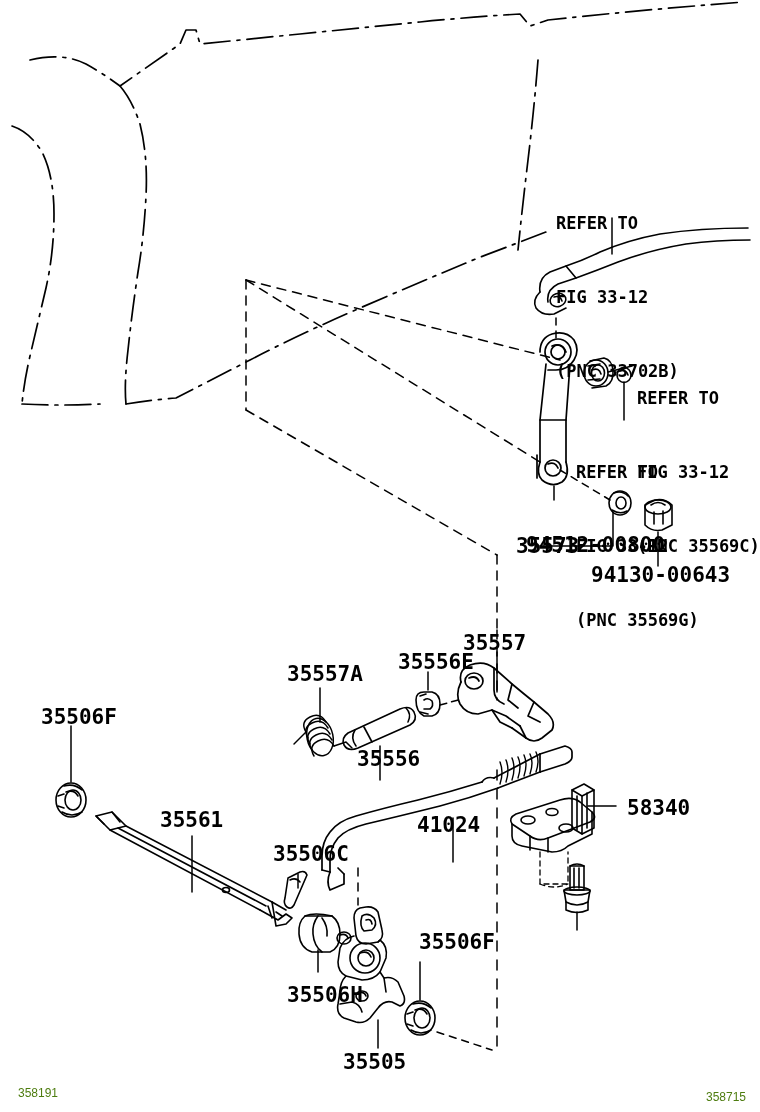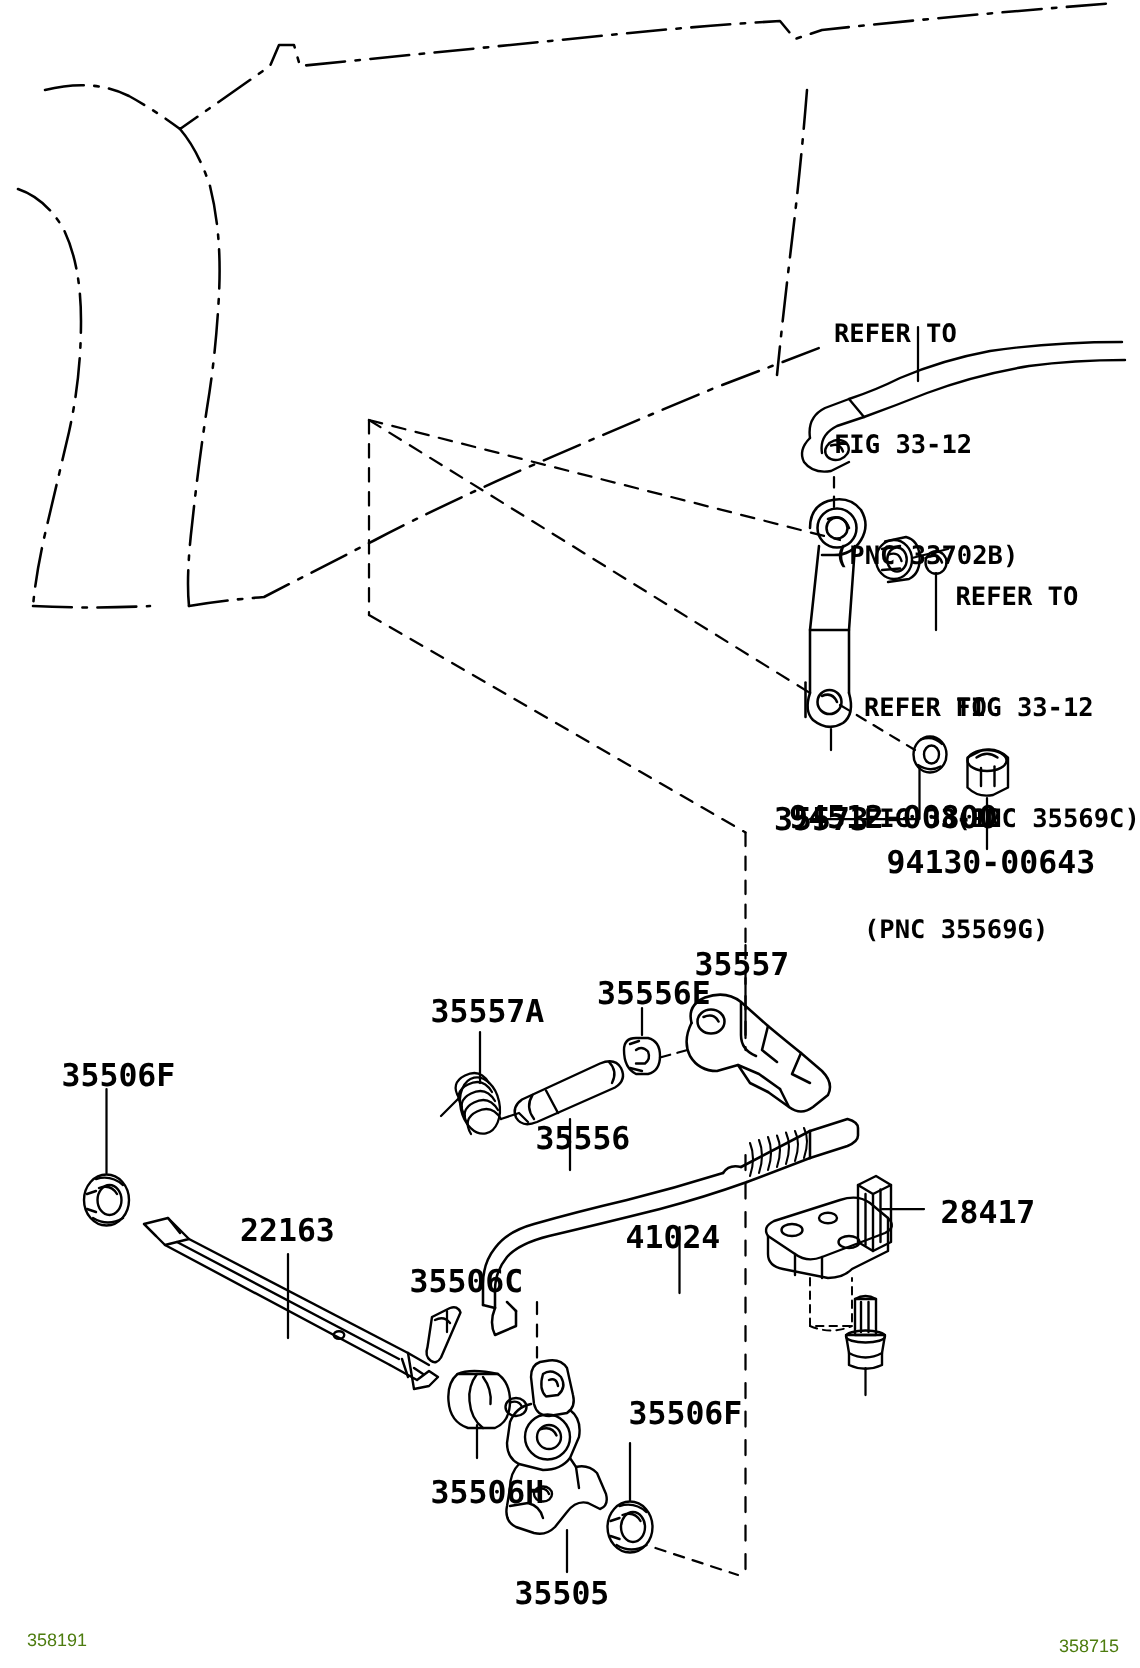--- a/index.html
+++ b/index.html
@@ -392,25 +392,25 @@
   <div class="label pn" style="left:463px; top:631px;">35557</div>
 
   <div class="label pn" style="left:287px; top:662px;">35557A</div>
 
   <div class="label pn" style="left:398px; top:650px;">35556E</div>
 
   <div class="label pn" style="left:357px; top:747px;">35556</div>
 
   <div class="label pn" style="left:41px; top:705px;">35506F</div>
 
-  <div class="label pn" style="left:160px; top:808px;">22163</div>
+  <div class="label pn" style="left:160px; top:808px;">35561</div>
 
   <div class="label pn" style="left:417px; top:813px;">41024</div>
 
-  <div class="label pn" style="left:627px; top:796px;">28417</div>
+  <div class="label pn" style="left:627px; top:796px;">58340</div>
 
   <div class="label pn" style="left:273px; top:842px;">35506C</div>
 
   <div class="label pn" style="left:287px; top:983px;">35506H</div>
 
   <div class="label pn" style="left:419px; top:930px;">35506F</div>
 
   <div class="label pn" style="left:343px; top:1050px;">35505</div>
 
 

